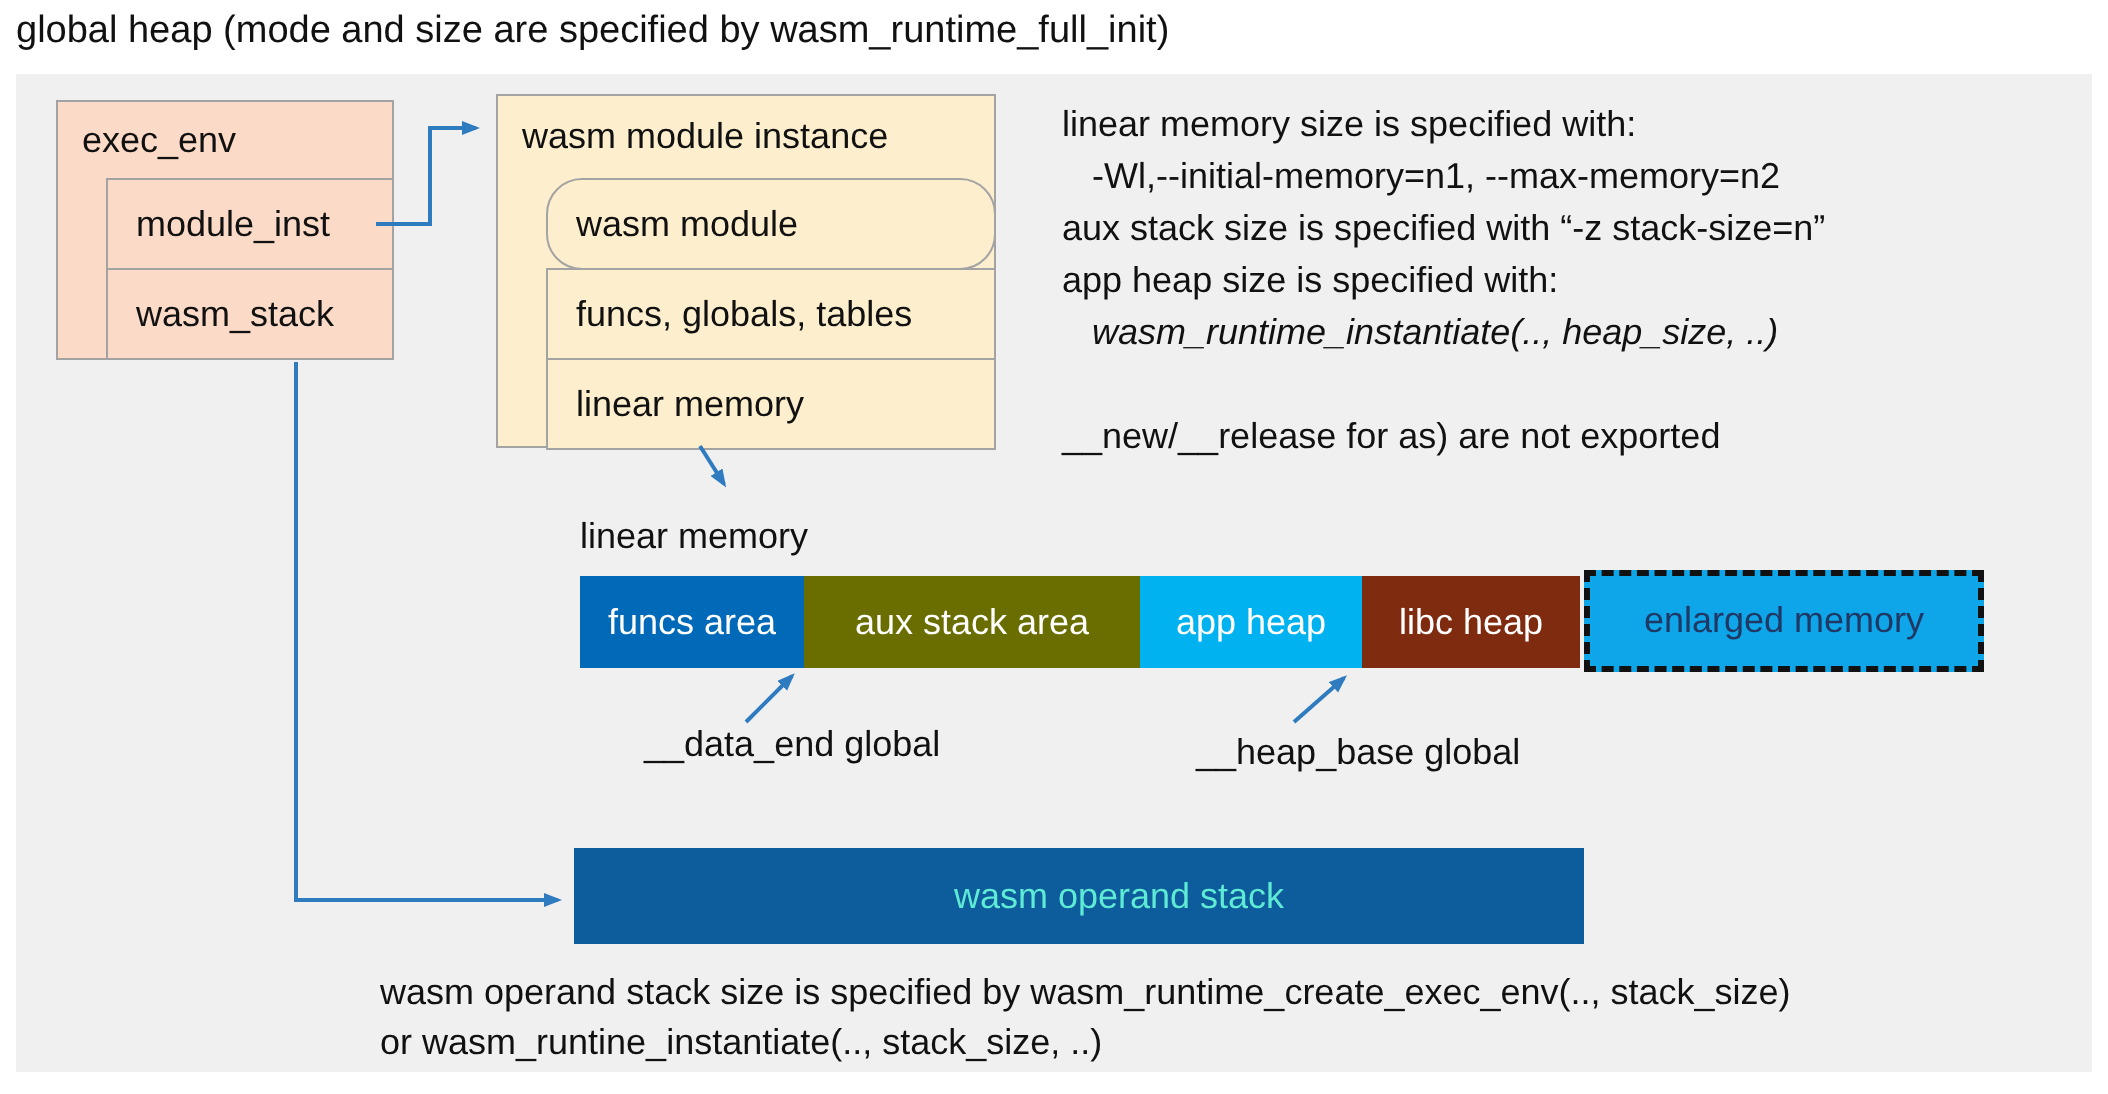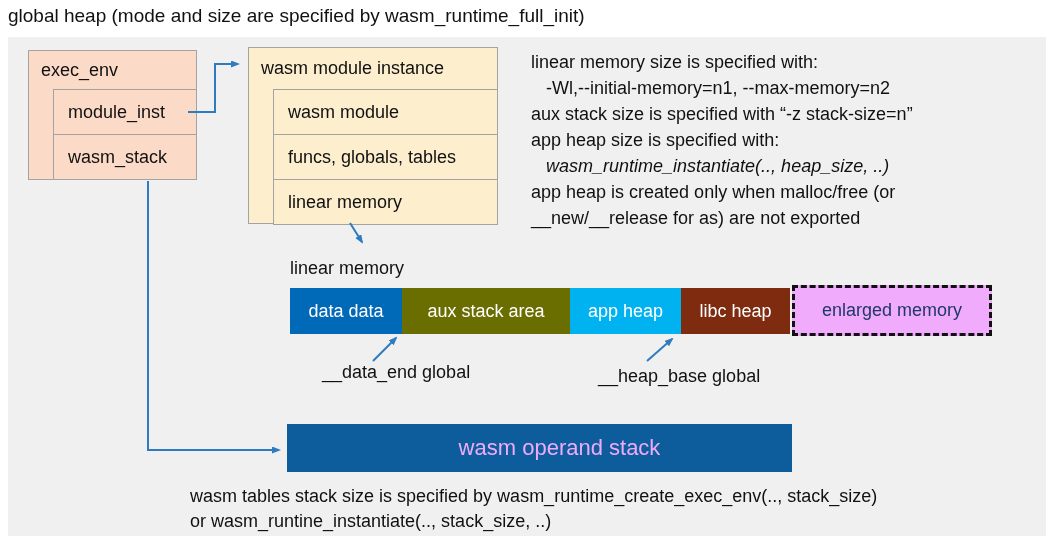--- a/index.html
+++ b/index.html
@@ -20,74 +20,73 @@
   #inst-outer{left:248px;top:47px;width:250px;height:177px;}
   #inst-header{left:248px;top:47px;width:250px;height:42px;display:flex;align-items:center;padding-left:13px;font-size:18px;}
   .yellowrow{left:273px;width:225px;height:46px;display:flex;align-items:center;padding-left:14px;font-size:18px;}
 
   
   .infoline{left:531px;width:510px;height:26px;font-size:18px;white-space:pre-wrap;}
 
   
   #lm-label{left:290px;top:258px;font-size:18px;}
   .seg{top:288px;height:46px;display:flex;align-items:center;justify-content:center;color:#ffffff;font-size:18px;white-space:nowrap;}
-  #seg-enlarged{left:792px;top:285px;width:200px;height:51px;background:#f0abfc;border:3px dashed #111;
+  #seg-enlarged{left:792px;top:285px;width:200px;height:51px;background:#0ea5e9;border:3px dashed #111;
     display:flex;align-items:center;justify-content:center;color:#1f3864;font-size:18px;}
 
   .note{font-size:18px;white-space:nowrap;}
   #lbl-dataend{left:322px;top:362px;}
   #lbl-heapbase{left:598px;top:366px;}
   #lbl-exported{left:301px;top:390px;}
 
   
-  #opstack{left:287px;top:424px;width:505px;height:48px;background:#0d5c9c;display:flex;align-items:center;justify-content:center;color:#f0abfc;font-size:22px;padding-left:40px;}
+  #opstack{left:287px;top:424px;width:505px;height:48px;background:#0d5c9c;display:flex;align-items:center;justify-content:center;color:#5eead4;font-size:18px;padding-left:40px;}
   #op-note1{left:190px;top:486px;}
   #op-note2{left:190px;top:511px;}
 
   #arrows{left:0;top:0;width:1054px;height:547px;pointer-events:none;}
 </style>
 </head>
 <body>
 
 <div id="stage">
 
   <div id="title" class="abs">global heap (mode and size are specified by wasm_runtime_full_init)</div>
   <div id="panel" class="abs"></div>
 
   <div id="exec-outer" class="abs pinkbox"></div>
   <div id="exec-header" class="abs">exec_env</div>
   <div class="abs pinkbox pinkrow" style="top:89px;">module_inst</div>
   <div class="abs pinkbox pinkrow" style="top:134px;">wasm_stack</div>
 
   <div id="inst-outer" class="abs yellowbox"></div>
   <div id="inst-header" class="abs">wasm module instance</div>
-  <div class="abs yellowbox yellowrow" style="top:89px;">wasm module</div>
+  <div class="abs yellowbox yellowrow" style="top:89px;border-radius:18px;">wasm module</div>
   <div class="abs yellowbox yellowrow" style="top:134px;">funcs, globals, tables</div>
   <div class="abs yellowbox yellowrow" style="top:179px;">linear memory</div>
 
   <div class="abs infoline" style="top:52px;">linear memory size is specified with:</div>
   <div class="abs infoline" style="top:78px;">   -Wl,--initial-memory=n1, --max-memory=n2</div>
   <div class="abs infoline" style="top:104px;">aux stack size is specified with “-z stack-size=n”</div>
   <div class="abs infoline" style="top:130px;">app heap size is specified with:</div>
   <div class="abs infoline" style="top:156px;font-style:italic;">   wasm_runtime_instantiate(.., heap_size, ..)</div>
-  <div class="abs infoline" style="top:182px;">app heap is created only when malloc/free (or</div>
   <div class="abs infoline" style="top:208px;">__new/__release for as) are not exported</div>
 
   <div id="lm-label" class="abs">linear memory</div>
-  <div class="abs seg" style="left: 290px; width: 112px; background-color: rgb(0, 105, 184);">data data</div>
+  <div class="abs seg" style="left: 290px; width: 112px; background-color: rgb(0, 105, 184);">funcs area</div>
   <div class="abs seg" style="left: 402px; width: 168px; background-color: rgb(106, 110, 0);">aux stack area</div>
   <div class="abs seg" style="left: 570px; width: 111px; background-color: rgb(0, 178, 240);">app heap</div>
   <div class="abs seg" style="left: 681px; width: 109px; background-color: rgb(126, 43, 16); text-align: center;">libc heap</div>
   <div id="seg-enlarged" class="abs">enlarged memory</div>
 
   <div id="lbl-dataend" class="abs note">__data_end global</div>
   <div id="lbl-heapbase" class="abs note">__heap_base global</div>
 
   <div id="opstack" class="abs" style="background-color: rgb(13, 92, 156);">wasm operand stack</div>
-  <div id="op-note1" class="abs note">wasm tables stack size is specified by wasm_runtime_create_exec_env(.., stack_size)</div>
+  <div id="op-note1" class="abs note">wasm operand stack size is specified by wasm_runtime_create_exec_env(.., stack_size)</div>
   <div id="op-note2" class="abs note">or wasm_runtine_instantiate(.., stack_size, ..)</div>
 
   <svg id="arrows" class="abs" width="1054" height="547" viewBox="0 0 1054 547">
     <defs>
       <marker id="ah" markerWidth="9" markerHeight="8" refX="7" refY="3.5" orient="auto" markerUnits="userSpaceOnUse">
         <path d="M0,0 L9,3.5 L0,7 Z" fill="#2e7bbf"></path>
       </marker>
     </defs>
     <path d="M188,112 H215 V64 H238" fill="none" stroke="#2e7bbf" stroke-width="2" marker-end="url(#ah)"></path>
     <path d="M148,181 V450 H279" fill="none" stroke="#2e7bbf" stroke-width="2" marker-end="url(#ah)"></path>

